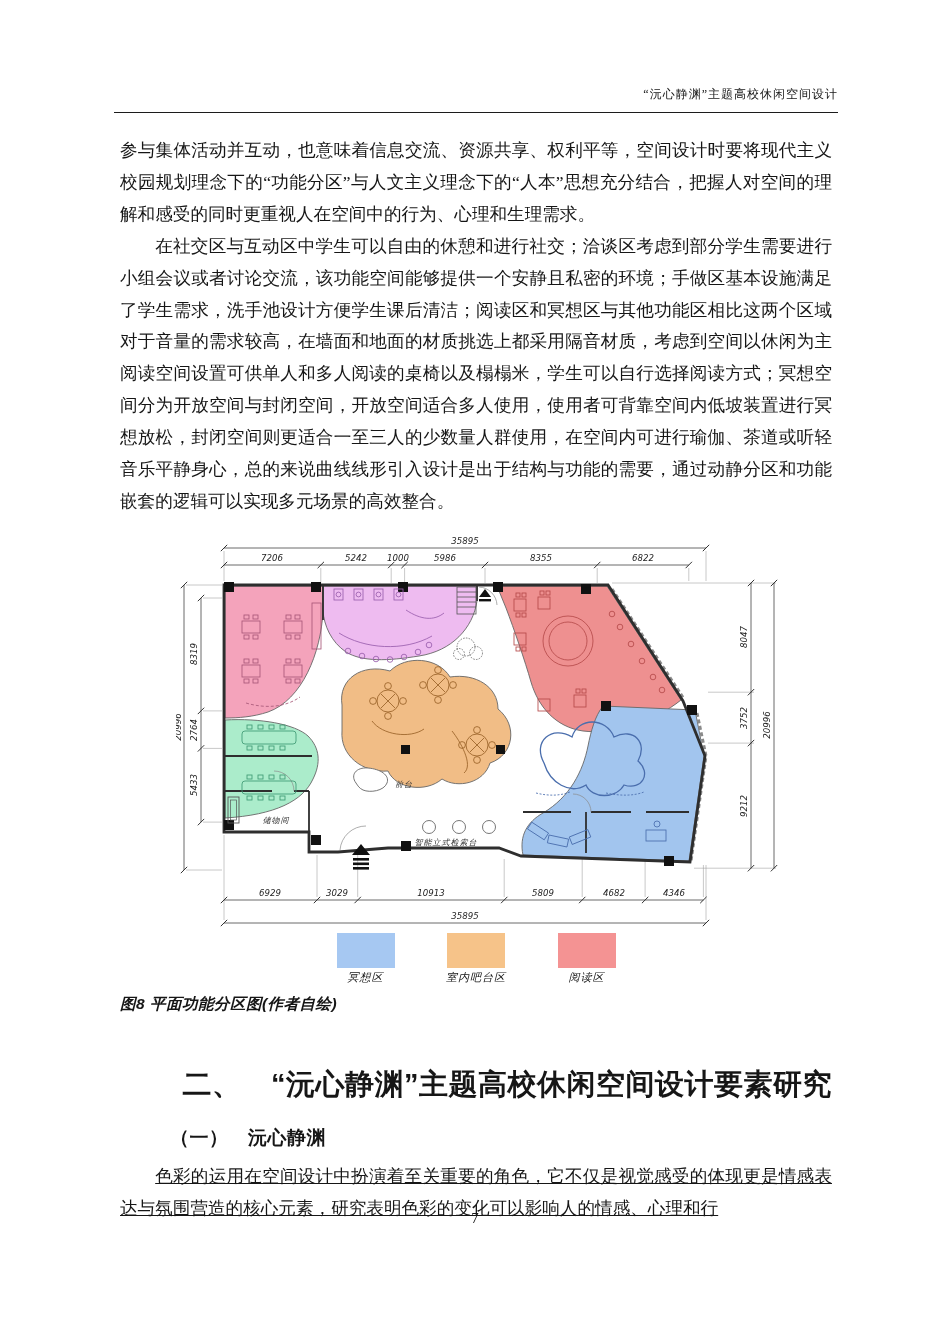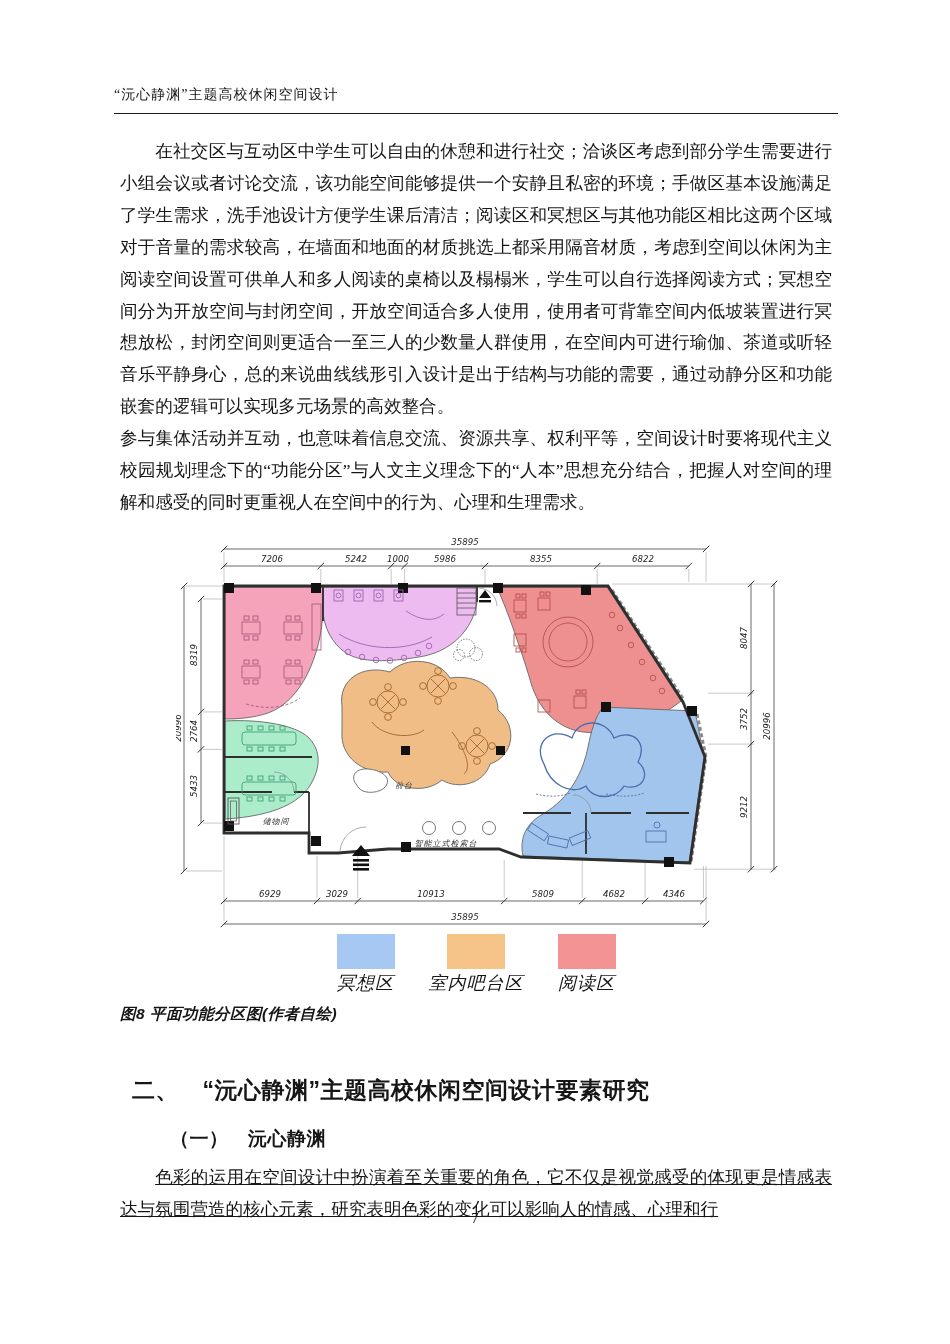--- a/index.html
+++ b/index.html
@@ -1,50 +1,50 @@
 <!DOCTYPE html>
 <html><head>
 <meta charset="utf-8">
 <style>
   html,body{margin:0;padding:0;background:#ffffff;}
   body{width:950px;height:1344px;font-family:"Liberation Serif","DejaVu Serif",serif;color:#161616;}
   .page{box-sizing:border-box;width:950px;height:1344px;padding:86px 118px 0 120px;position:relative;overflow:hidden;}
-  .doc-header{text-align:left;font-size:14px;letter-spacing:1px;padding-bottom:9px;border-bottom:1.7px solid #1c1c1c;margin:0 -6px;}
+  .doc-header{text-align:right;font-size:12px;letter-spacing:1px;padding-bottom:9px;border-bottom:1.7px solid #1c1c1c;margin:0 -6px;}
   .content{margin-top:22px;}
   p.body-par{font-size:17.6px;line-height:31.9px;text-align:justify;margin:0;}
   p.indent{text-indent:2em;}
   .figure-block{margin-top:17px;font-style:italic;}
   svg.plan{display:block;margin:0 auto 0 56px;}
   svg.plan text{font-family:"DejaVu Sans","Liberation Sans",sans-serif;font-size:8.6px;fill:#222;text-anchor:middle;}
   svg.plan text.room-lbl{font-size:8px;fill:#333;letter-spacing:1px;}
   .dim line{stroke:#444;stroke-width:0.8;}
   .dim use{stroke:#333;stroke-width:1;}
   .ext line{stroke:#9a9a9a;stroke-width:0.55;}
   .furn{fill:none;stroke-width:0.85;}
   .legend-row{display:flex;justify-content:center;margin-top:0px;}
   .legend-item{width:103px;text-align:center;}
   .legend-item.wide{width:118px;}
   .legend-swatch svg{display:block;margin:0 auto;width:58px;height:35px;}
-  .legend-label{font-size:18px;margin-top:2px;letter-spacing:1px;}
+  .legend-label{font-size:11px;margin-top:2px;letter-spacing:1px;}
   .figure-caption{text-align:left;font-family:"Liberation Sans","DejaVu Sans",sans-serif;font-weight:bold;font-size:15.5px;margin-top:9px;letter-spacing:0.5px;}
-  h1.section{font-family:"Liberation Sans","DejaVu Sans",sans-serif;font-size:23px;font-weight:bold;margin:50px 0 0 12px;letter-spacing:0.5px;}
+  h1.section{font-family:"Liberation Sans","DejaVu Sans",sans-serif;font-size:29px;font-weight:bold;margin:50px 0 0 12px;letter-spacing:0.5px;text-align:right;}
   h2.subsection{font-family:"Liberation Sans","DejaVu Sans",sans-serif;font-size:19px;font-weight:bold;margin:20px 0 0 50px;letter-spacing:0.5px;}
   p.last{margin-top:10px;text-decoration:underline;}
   .page-number{position:absolute;left:0;right:0;top:1210px;text-align:center;font-size:15px;}
 </style>
 </head>
 <body>
 
 <div class="page">
 
   <div class="doc-header">“沅心静渊”主题高校休闲空间设计</div>
 
   <div class="content">
+    <p class="body-par">参与集体活动并互动，也意味着信息交流、资源共享、权利平等，空间设计时要将现代主义校园规划理念下的“功能分区”与人文主义理念下的“人本”思想充分结合，把握人对空间的理解和感受的同时更重视人在空间中的行为、心理和生理需求。</p>
     <p class="body-par indent">在社交区与互动区中学生可以自由的休憩和进行社交；洽谈区考虑到部分学生需要进行小组会议或者讨论交流，该功能空间能够提供一个安静且私密的环境；手做区基本设施满足了学生需求，洗手池设计方便学生课后清洁；阅读区和冥想区与其他功能区相比这两个区域对于音量的需求较高，在墙面和地面的材质挑选上都采用隔音材质，考虑到空间以休闲为主阅读空间设置可供单人和多人阅读的桌椅以及榻榻米，学生可以自行选择阅读方式；冥想空间分为开放空间与封闭空间，开放空间适合多人使用，使用者可背靠空间内低坡装置进行冥想放松，封闭空间则更适合一至三人的少数量人群使用，在空间内可进行瑜伽、茶道或听轻音乐平静身心，总的来说曲线线形引入设计是出于结构与功能的需要，通过动静分区和功能嵌套的逻辑可以实现多元场景的高效整合。</p>
-    <p class="body-par">参与集体活动并互动，也意味着信息交流、资源共享、权利平等，空间设计时要将现代主义校园规划理念下的“功能分区”与人文主义理念下的“人本”思想充分结合，把握人对空间的理解和感受的同时更重视人在空间中的行为、心理和生理需求。</p>
 
     <div class="figure-block">
       <svg class="plan" width="626" height="398" viewBox="0 0 626 398">
         <defs>
           <path id="tk" d="M-3.2,3.2 L3.2,-3.2"></path>
         </defs>
 
         <g class="ext">
           <line x1="48" y1="16" x2="48" y2="46"></line>
             <line x1="530" y1="16" x2="530" y2="46"></line>

